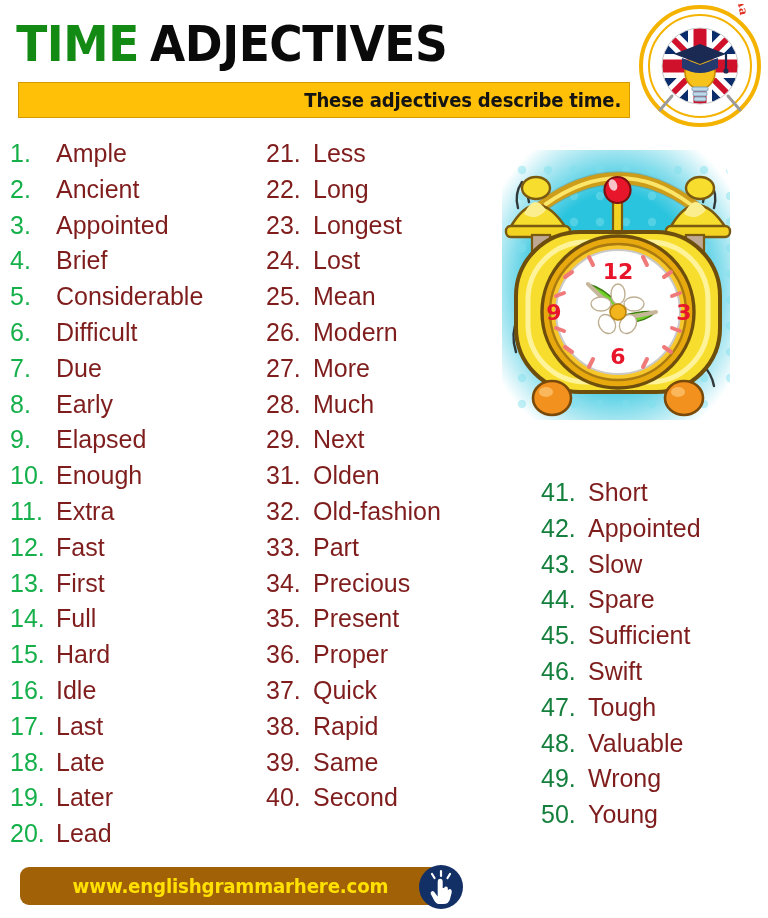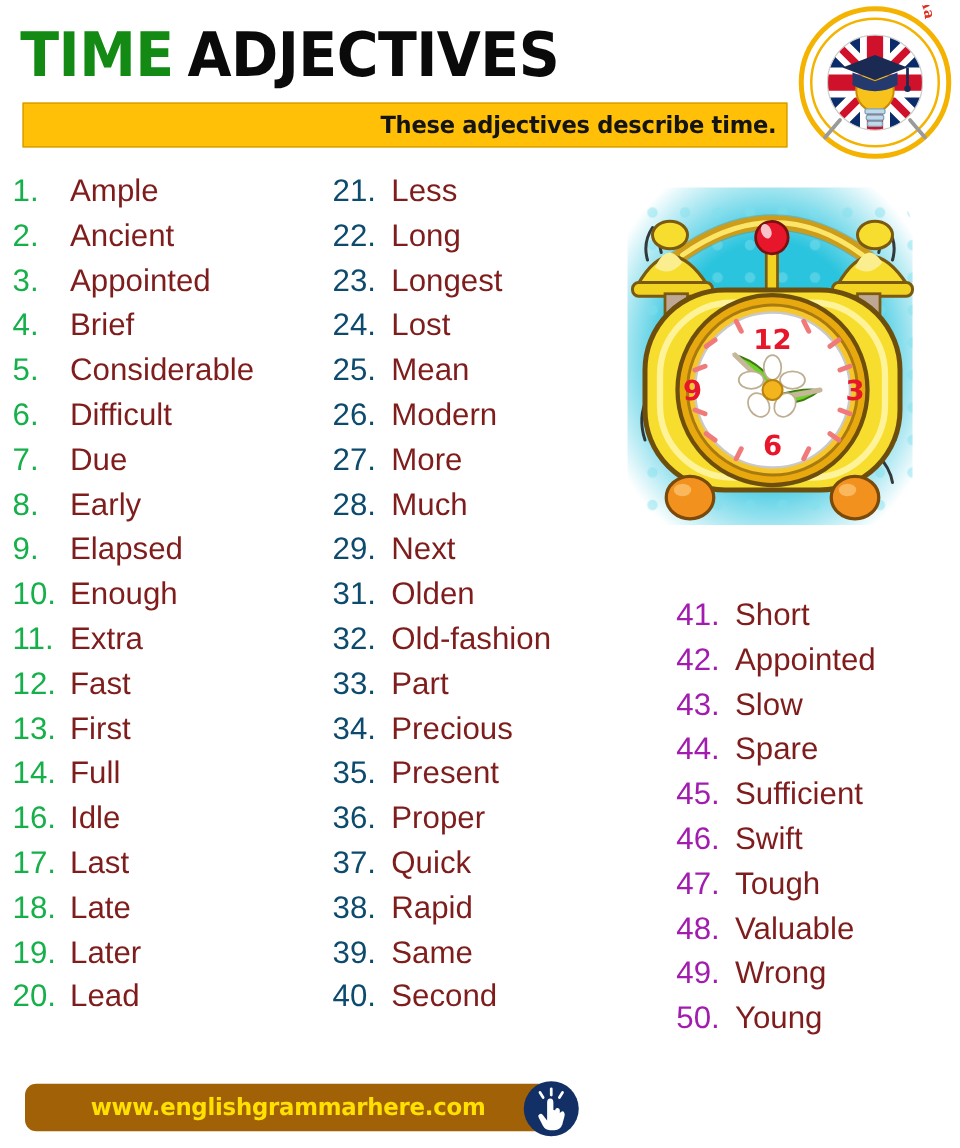--- a/index.html
+++ b/index.html
@@ -77,22 +77,22 @@
     align-items:baseline;
     white-space:nowrap;
     height:35.8px;
   }
   .num {
     display:inline-block;
     font-weight:400;
     flex:0 0 auto;
   }
   .col-1 .num { color:#16B04B; width:46px; }
-  .col-2 .num { color:#0c4a6e; width:47px; }
-  .col-3 .num { color:#a21caf; width:47px; }
+  .col-2 .num { color:#7f1d1d; width:47px; }
+  .col-3 .num { color:#15803d; width:47px; }
   .word { color:#7f1d1d; }
 
   
   .footer {
     position:absolute; left:20px; top:867px; width:420px; height:38px;
   }
   .footer-bar {
     position:absolute; left:0; top:0; width:420px; height:38px;
     background:#a16207;
     border-radius:9px;
@@ -342,20 +342,24 @@
     </div>
     <div class="item">
       <span class="num">13.</span>
       <span class="word">First</span>
     </div>
     <div class="item">
       <span class="num">14.</span>
       <span class="word">Full</span>
     </div>
     <div class="item">
+      <span class="num">15.</span>
+      <span class="word">Hard</span>
+    </div>
+    <div class="item">
       <span class="num">16.</span>
       <span class="word">Idle</span>
     </div>
     <div class="item">
       <span class="num">17.</span>
       <span class="word">Last</span>
     </div>
     <div class="item">
       <span class="num">18.</span>
       <span class="word">Late</span>

